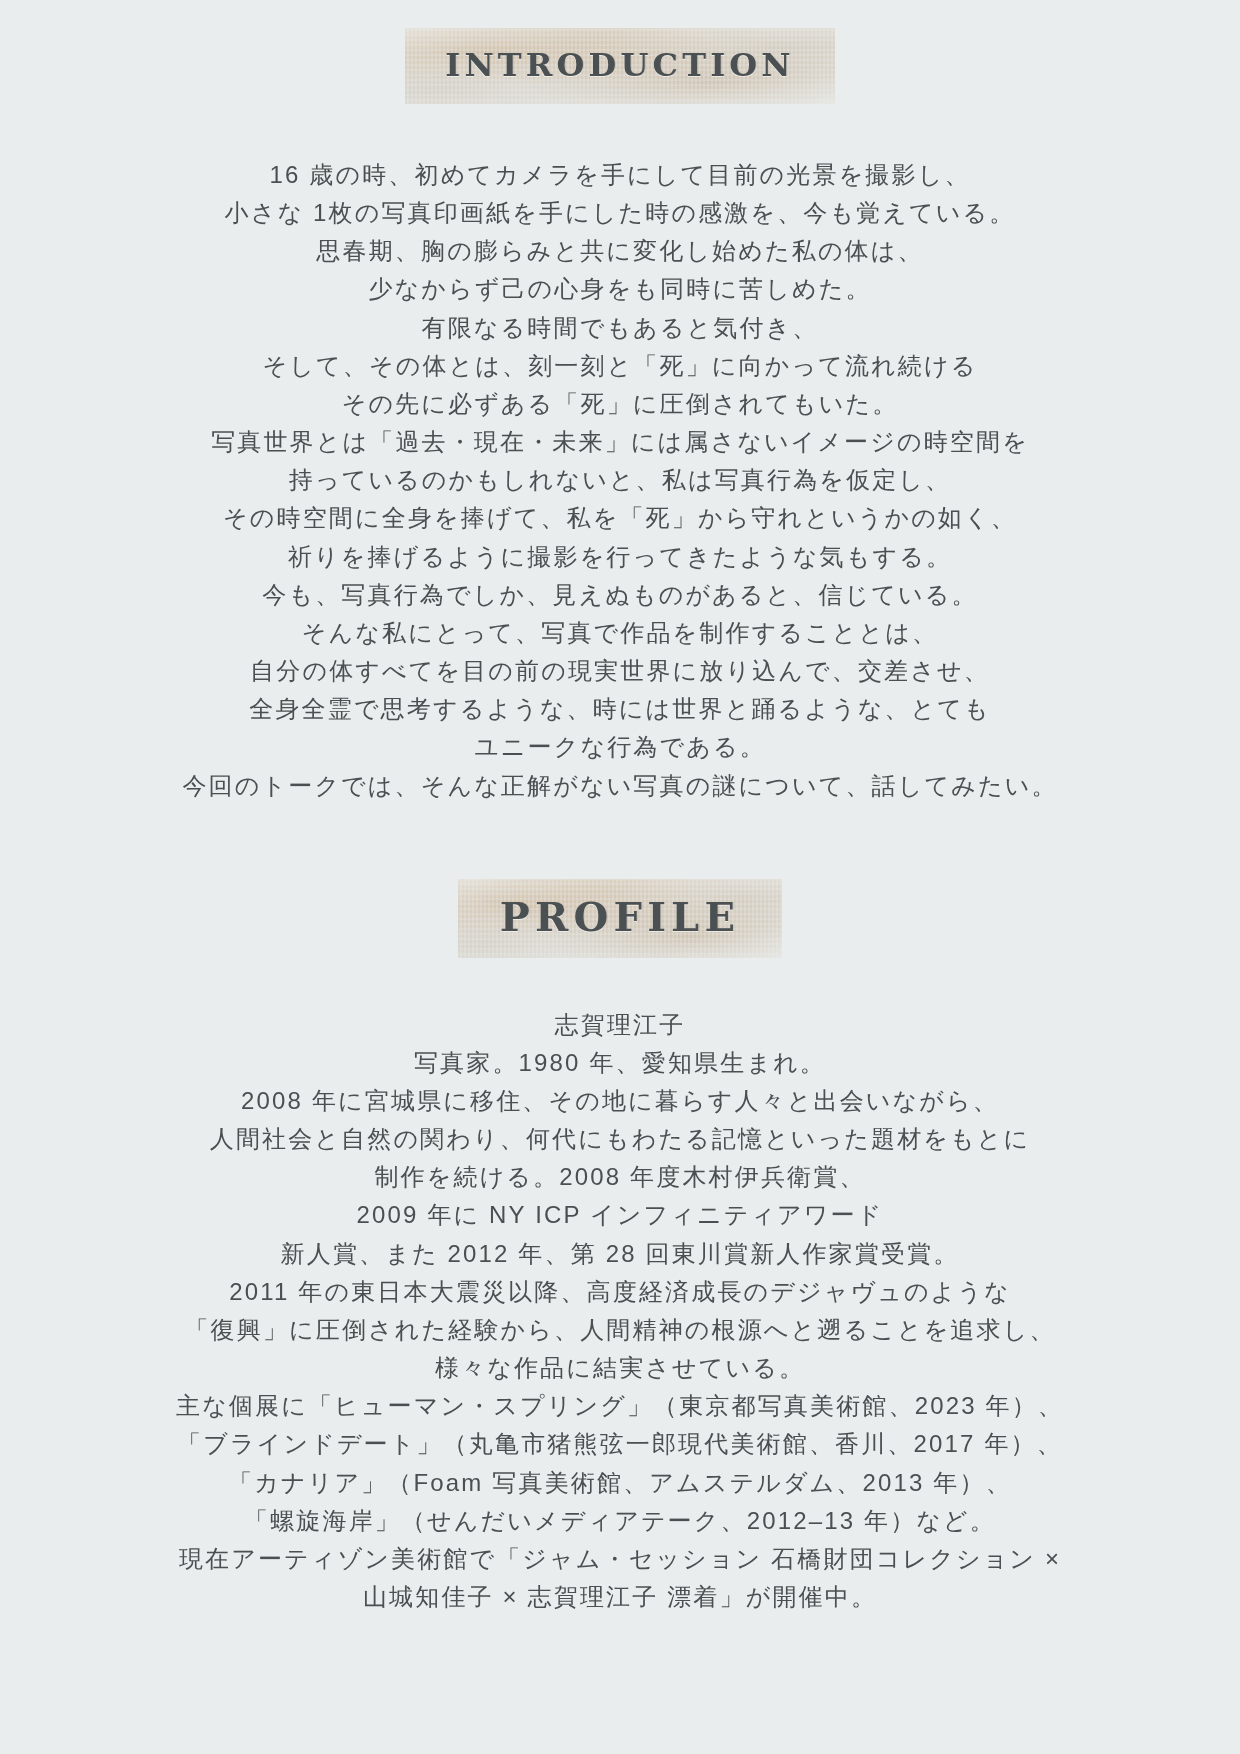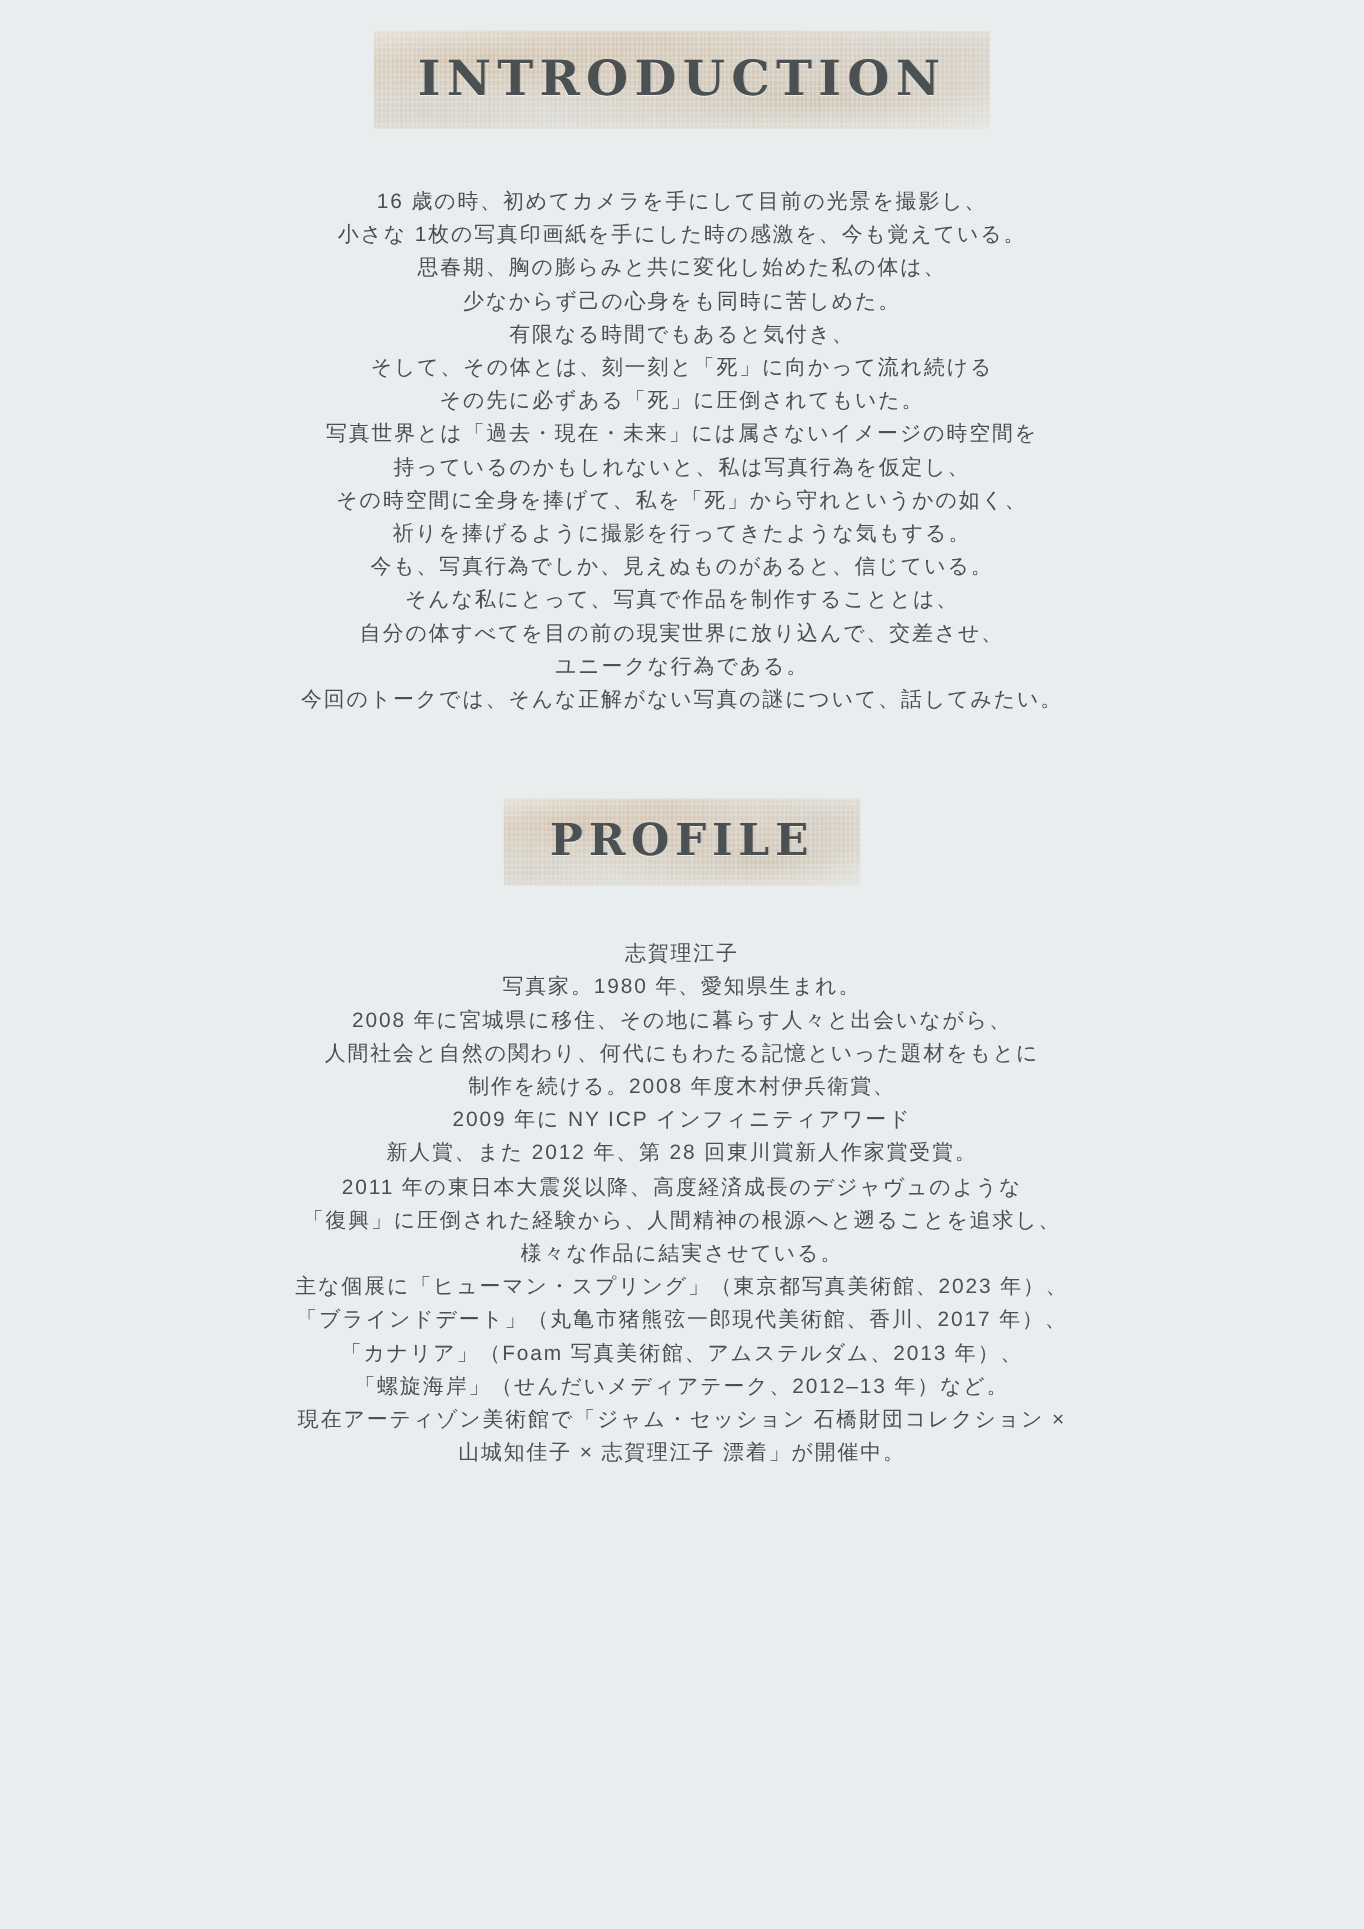--- a/index.html
+++ b/index.html
@@ -57,30 +57,30 @@
     position: relative;
     z-index: 2;
     font-family: "DejaVu Serif", serif;
     font-weight: 700;
     letter-spacing: 0.13em;
     color: #4b5052;
     text-shadow:
       0 1px 0 rgba(255,255,255,0.55),
       1px 0 0 rgba(120,110,98,0.18);
   }
-  .heading-intro .heading-text { font-size: 44px; }
+  .heading-intro .heading-text { font-size: 32px; }
   .heading-intro .heading-banner { padding-left: 40px; padding-right: 40px; }
   .heading-profile .heading-text { font-size: 40px; }
   .heading-profile .heading-banner { padding: 14px 42px 18px 42px; }
 
   
   .body-block {
     text-align: center;
     color: #4a4f51;
-    font-size: 19px;
+    font-size: 24px;
     line-height: 1.59;
     letter-spacing: 0.09em;
     font-family: "Liberation Sans", sans-serif;
     font-weight: 400;
   }
   .body-block p { margin: 0; white-space: nowrap; }
 
   .intro-block { margin-top: 52px; }
   .profile-block { margin-top: 48px; }
 
@@ -105,20 +105,21 @@
     <p>有限なる時間でもあると気付き、</p>
     <p>そして、その体とは、刻一刻と「死」に向かって流れ続ける</p>
     <p>その先に必ずある「死」に圧倒されてもいた。</p>
     <p>写真世界とは「過去・現在・未来」には属さないイメージの時空間を</p>
     <p>持っているのかもしれないと、私は写真行為を仮定し、</p>
     <p>その時空間に全身を捧げて、私を「死」から守れというかの如く、</p>
     <p>祈りを捧げるように撮影を行ってきたような気もする。</p>
     <p>今も、写真行為でしか、見えぬものがあると、信じている。</p>
     <p>そんな私にとって、写真で作品を制作することとは、</p>
     <p>自分の体すべてを目の前の現実世界に放り込んで、交差させ、</p>
+    <p>全身全霊で思考するような、時には世界と踊るような、とても</p>
     <p>ユニークな行為である。</p>
     <p>今回のトークでは、そんな正解がない写真の謎について、話してみたい。</p>
   </div>
 
   <div class="spacer-mid"></div>
 
   <div class="heading-wrap heading-profile">
     <div class="heading-banner">
       <span class="heading-text">PROFILE</span>
     </div>

